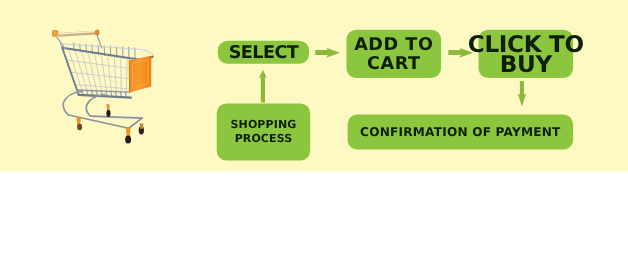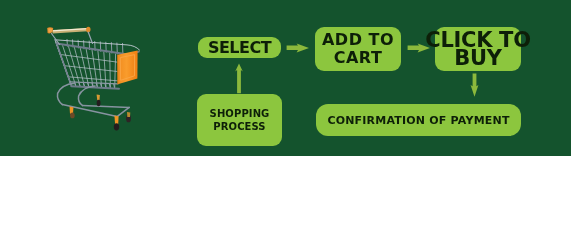--- a/index.html
+++ b/index.html
@@ -1,19 +1,19 @@
 <!DOCTYPE html>
 <html><head>
 <meta charset="utf-8">
 <title>Shopping Process Flow</title>
 <style>
   html,body{margin:0;padding:0;}
   body{width:571px;height:156px;background:#ffffff;overflow:hidden;
        font-family:"DejaVu Sans", sans-serif;}
-  .stage{position:relative;width:571px;height:156px;background:#14532d;}
+  .stage{position:relative;width:571px;height:156px;background:#fef9c3;}
   .box{position:absolute;background:#8cc63e;border-radius:9px;
        display:flex;align-items:center;justify-content:center;text-align:center;
        color:#0d1f08;font-weight:bold;white-space:pre;}
   .arrow{position:absolute;}
   svg{display:block;overflow:visible;}
 </style>
 </head>
 <body>
 
 <div class="stage">
@@ -171,15 +171,15 @@
 
   <div class="box" style="left:315px;top:27px;width:86px;height:44px;font-size:16px;line-height:18px;letter-spacing:0.5px;">ADD TO
 CART</div>
 
   <div class="box" style="left:435px;top:27px;width:86px;height:44px;font-size:21px;line-height:18px;letter-spacing:-0.3px;">CLICK TO
 BUY</div>
 
   <div class="box" style="left:197px;top:94px;width:85px;height:52px;font-size:10px;line-height:13px;letter-spacing:0.1px;">SHOPPING
 PROCESS</div>
 
-  <div class="box" style="left:316px;top:104px;width:205px;height:32px;font-size:11px;line-height:11px;letter-spacing:0.2px;border-radius:12px;">CONFIRMATION OF PAYMENT</div>
+  <div class="box" style="left:316px;top:104px;width:205px;height:32px;font-size:11px;line-height:11px;letter-spacing:0.2px;">CONFIRMATION OF PAYMENT</div>
 
 </div>
 
 </body></html>

